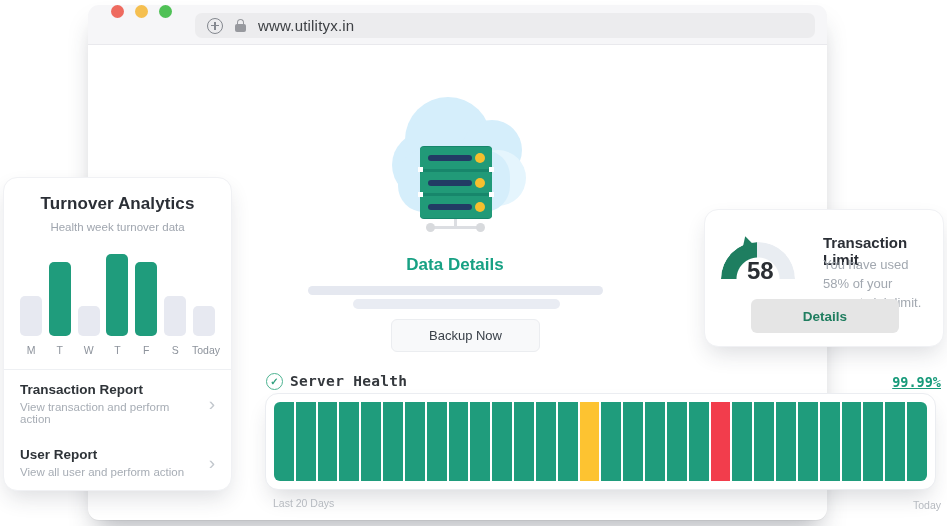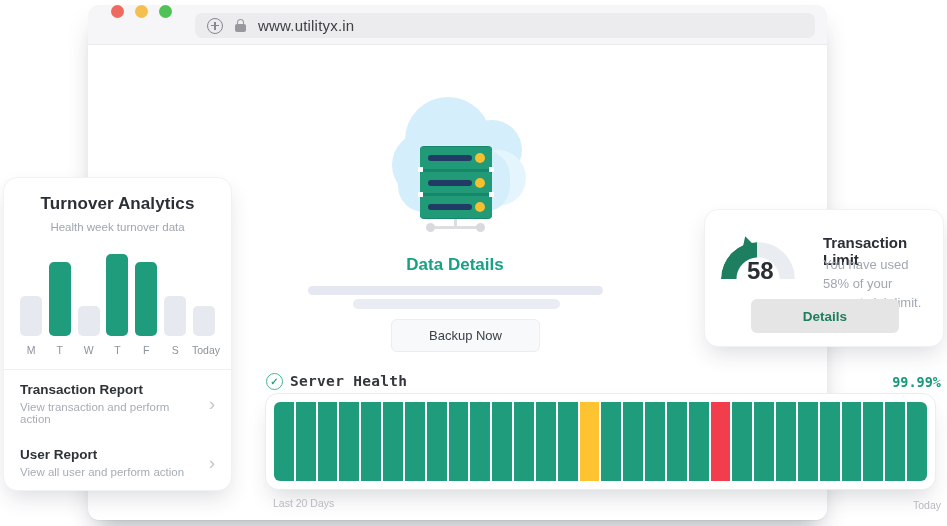--- a/index.html
+++ b/index.html
@@ -92,21 +92,21 @@
                  border:none; border-radius:6px; font-size:13.5px; font-weight:700; color:#1f7d5f;
                  cursor:pointer; font-family:"Liberation Sans", sans-serif; }
 
   
   .sh-check { position:absolute; left:266px; top:373px; width:17px; height:17px; border:1.6px solid #4db391;
               border-radius:50%; z-index:2; display:flex; align-items:center; justify-content:center;
               color:#2fa07d; font-size:10px; font-weight:700; background:#fff; }
   .sh-title { position:absolute; left:290px; top:373px; font-family:"DejaVu Sans Mono", monospace;
               font-size:14.5px; font-weight:600; color:#34383d; z-index:2; letter-spacing:.3px; }
   .sh-uptime { position:absolute; left:791px; top:374px; width:150px; text-align:right;
-               font-family:"DejaVu Sans Mono", monospace; font-size:13.5px; font-weight:700; color:#179a7a; z-index:2; }
+               font-family:"DejaVu Sans Mono", monospace; font-size:13.5px; font-weight:700; color:#179a7a; z-index:2;text-decoration:underline; }
   .sh-card { position:absolute; left:265px; top:393px; width:671px; height:97px; background:#fff;
              border:1px solid #ebedf1; border-radius:13px; z-index:2;
              box-shadow:0 12px 22px -6px rgba(40,45,60,.18); padding:8px; }
   .sh-strip { display:flex; gap:2px; height:100%; border-radius:6px; overflow:hidden; }
   .sh-seg { flex:1; }
   .sh-start { position:absolute; left:273px; top:497px; font-size:10.5px; color:#b6bac0; z-index:2; }
   .sh-end { position:absolute; left:791px; top:499px; width:150px; text-align:right; font-size:10.5px; color:#b6bac0; z-index:2; }
 </style>
 </head>
 <body>

